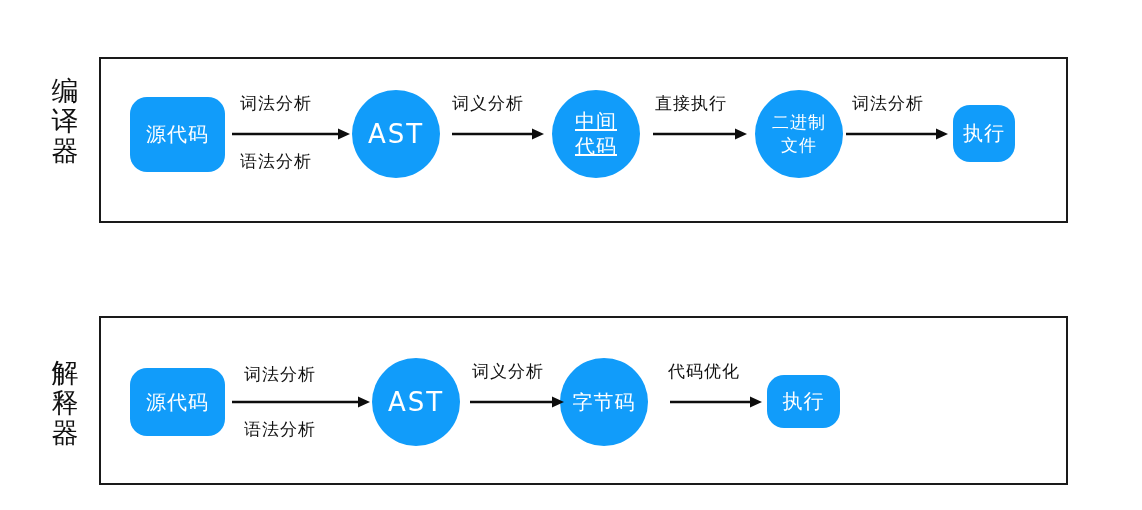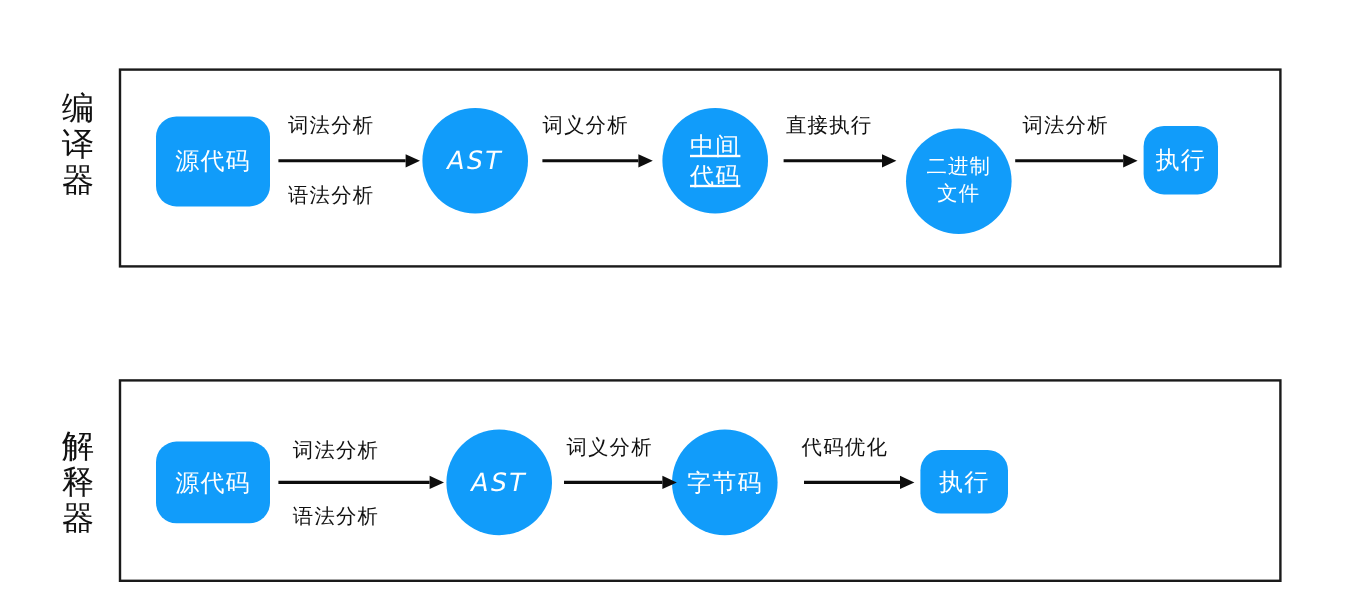--- a/index.html
+++ b/index.html
@@ -55,27 +55,27 @@
     justify-content: center;
     text-align: center;
     font-size: 20px;
     line-height: 25px;
     letter-spacing: 1px;
     box-sizing: border-box;
     border-radius: 17px;
   }
   .node.circle { border-radius: 50%; }
   .node .line { display: block; white-space: nowrap; }
-  .node.latin { font-size: 21px; letter-spacing: 2px; font-style: italic; }
+  .node.latin { font-size: 26px; letter-spacing: 2px; }
 
   
   #node-c-source { left: 130px; top: 97px;  width: 95px;  height: 75px; }
   #node-c-ast    { left: 352px; top: 90px;  width: 88px;  height: 88px; }
   #node-c-ir     { left: 552px; top: 90px;  width: 88px;  height: 88px; text-decoration: underline; }
-  #node-c-bin    { left: 755px; top: 107px;  width: 88px;  height: 88px; font-size: 17px; line-height: 23px; }
+  #node-c-bin    { left: 755px; top: 90px;  width: 88px;  height: 88px; font-size: 17px; line-height: 23px; }
   #node-c-exec   { left: 953px; top: 105px; width: 62px;  height: 57px; }
 
   
   #node-i-source { left: 130px; top: 368px; width: 95px;  height: 68px; }
   #node-i-ast    { left: 372px; top: 358px; width: 88px;  height: 88px; }
   #node-i-byte   { left: 560px; top: 358px; width: 88px;  height: 88px; }
   #node-i-exec   { left: 767px; top: 375px; width: 73px;  height: 53px; }
 
   
   .arrow {
@@ -86,21 +86,21 @@
   .arrow svg { display: block; overflow: visible; }
 
   
   .edge-label {
     position: absolute;
     color: #111111;
     font-size: 17px;
     line-height: 20px;
     white-space: nowrap;
     letter-spacing: 1px;
-    font-family: Liberation Sans, sans-serif;
+    font-family: Liberation Mono, monospace;
   }
 </style>
 </head>
 <body>
 
 <div id="canvas">
 
   <div class="frame" id="frame-compiler"></div>
 
   <div class="row-label" id="label-compiler">

